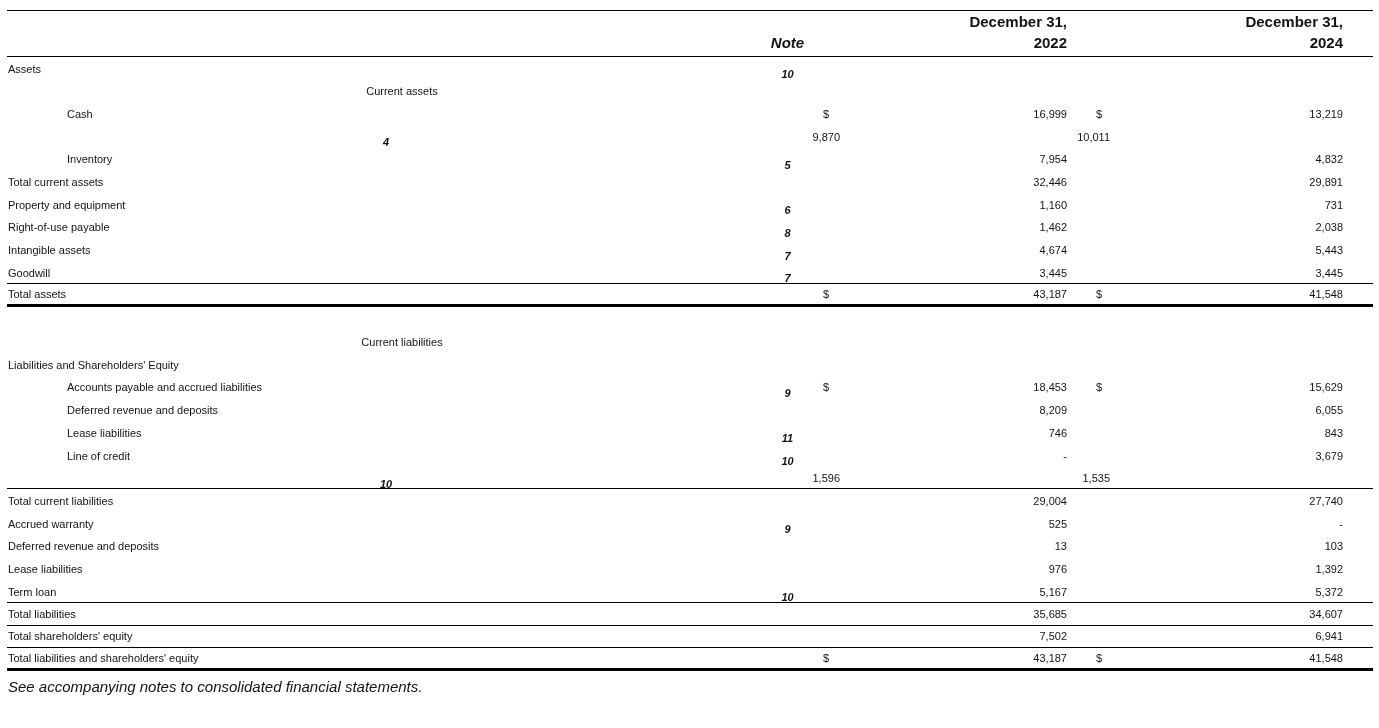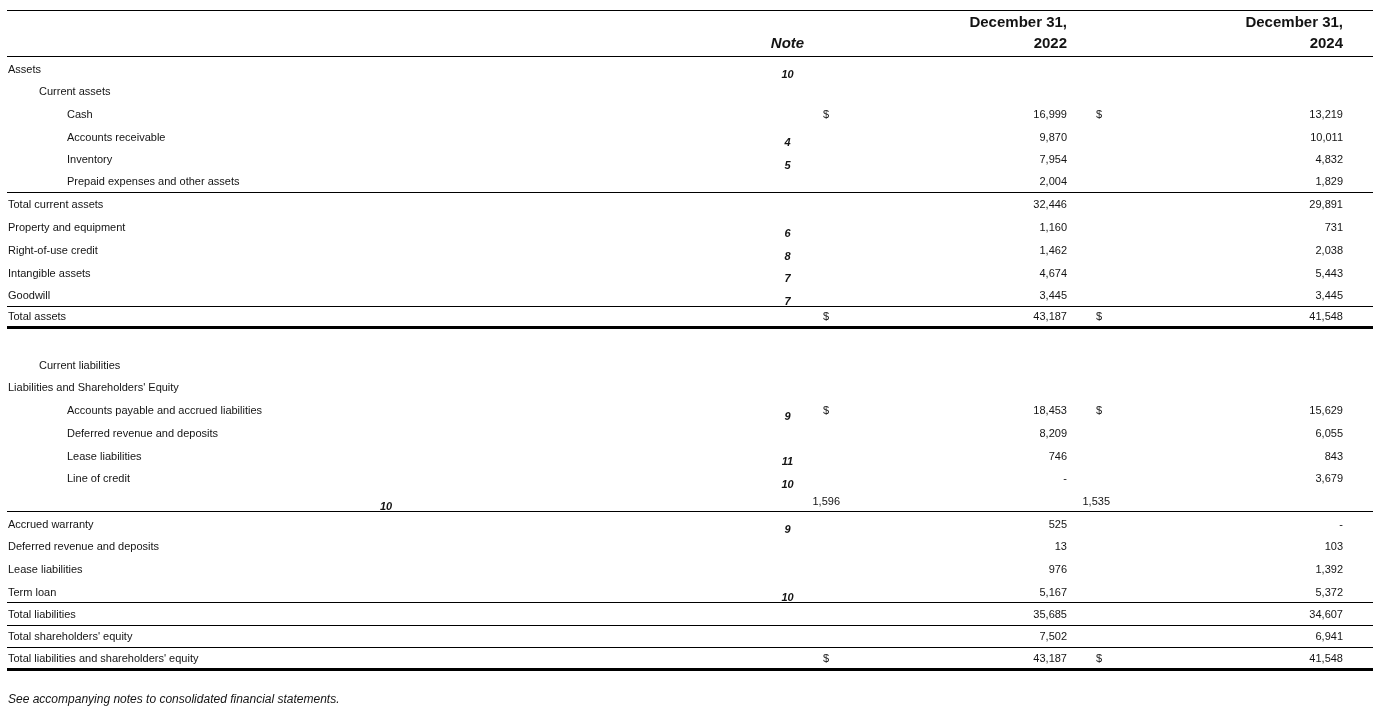--- a/index.html
+++ b/index.html
@@ -33,34 +33,34 @@
   .hcell.right { text-align: right; }
   .hnote { align-items: center; font-style: italic; }
   
   .row {
     height: 22.7px;
     align-items: center;
     font-size: 11px;
   }
   .cell { white-space: nowrap; overflow: visible; }
   .cell.label.ind-0 { padding-left: 1px; }
-  .cell.label.ind-1 { padding-left: 32px; }
+  .cell.label.ind-1 { padding-left: 32px; text-align: center; }
   .cell.label.ind-2 { padding-left: 60px; }
   .cell.note { text-align: center; font-weight: bold; font-style: italic; margin-top: 11px; }
   .cell.d  { padding-left: 13px; }
   .cell.d2 { padding-left: 29px; }
   .cell.v  { text-align: right; }
   .b-thin  { border-bottom: 1px solid #000; }
   .b-thick { border-bottom: 3px solid #000; }
   .spacer { height: 24px; }
   
   .footnote {
     font-style: italic;
-    font-size: 12px;
-    margin: 21px 0 0 1px;
+    font-size: 15px;
+    margin: 7px 0 0 1px;
   }
 </style>
 </head>
 <body>
 
 <div class="sheet">
 
   <div class="grid header-row">
     <div class="hcell"></div>
     <div class="hcell hnote">
@@ -97,61 +97,52 @@
       </div>
       <div class="grid row">
         <div class="cell label ind-2">Cash</div>
         <div class="cell note"></div>
         <div class="cell d">$</div>
         <div class="cell v">16,999</div>
         <div class="cell d d2">$</div>
         <div class="cell v">13,219</div>
       </div>
       <div class="grid row">
-        <div class="cell label ind-2">Accounts receivable</div>
         <div class="cell note">4</div>
         <div class="cell d"></div>
         <div class="cell v">9,870</div>
         <div class="cell d d2"></div>
         <div class="cell v">10,011</div>
       </div>
       <div class="grid row">
         <div class="cell label ind-2">Inventory</div>
         <div class="cell note">5</div>
         <div class="cell d"></div>
         <div class="cell v">7,954</div>
         <div class="cell d d2"></div>
         <div class="cell v">4,832</div>
       </div>
-      <div class="grid row b-thin">
-        <div class="cell label ind-2">Prepaid expenses and other assets</div>
-        <div class="cell note"></div>
-        <div class="cell d"></div>
-        <div class="cell v">2,004</div>
-        <div class="cell d d2"></div>
-        <div class="cell v">1,829</div>
-      </div>
       <div class="grid row">
         <div class="cell label ind-0">Total current assets</div>
         <div class="cell note"></div>
         <div class="cell d"></div>
         <div class="cell v">32,446</div>
         <div class="cell d d2"></div>
         <div class="cell v">29,891</div>
       </div>
       <div class="grid row">
         <div class="cell label ind-0">Property and equipment</div>
         <div class="cell note">6</div>
         <div class="cell d"></div>
         <div class="cell v">1,160</div>
         <div class="cell d d2"></div>
         <div class="cell v">731</div>
       </div>
       <div class="grid row">
-        <div class="cell label ind-0">Right-of-use credit</div>
+        <div class="cell label ind-0">Right-of-use payable</div>
         <div class="cell note">8</div>
         <div class="cell d"></div>
         <div class="cell v">1,462</div>
         <div class="cell d d2"></div>
         <div class="cell v">2,038</div>
       </div>
       <div class="grid row">
         <div class="cell label ind-0">Intangible assets</div>
         <div class="cell note">7</div>
         <div class="cell d"></div>
@@ -225,20 +216,28 @@
         <div class="cell v">3,679</div>
       </div>
       <div class="grid row b-thin">
         <div class="cell note">10</div>
         <div class="cell d"></div>
         <div class="cell v">1,596</div>
         <div class="cell d d2"></div>
         <div class="cell v">1,535</div>
       </div>
       <div class="grid row">
+        <div class="cell label ind-0">Total current liabilities</div>
+        <div class="cell note"></div>
+        <div class="cell d"></div>
+        <div class="cell v">29,004</div>
+        <div class="cell d d2"></div>
+        <div class="cell v">27,740</div>
+      </div>
+      <div class="grid row">
         <div class="cell label ind-0">Accrued warranty</div>
         <div class="cell note">9</div>
         <div class="cell d"></div>
         <div class="cell v">525</div>
         <div class="cell d d2"></div>
         <div class="cell v">-</div>
       </div>
       <div class="grid row">
         <div class="cell label ind-0">Deferred revenue and deposits</div>
         <div class="cell note"></div>

